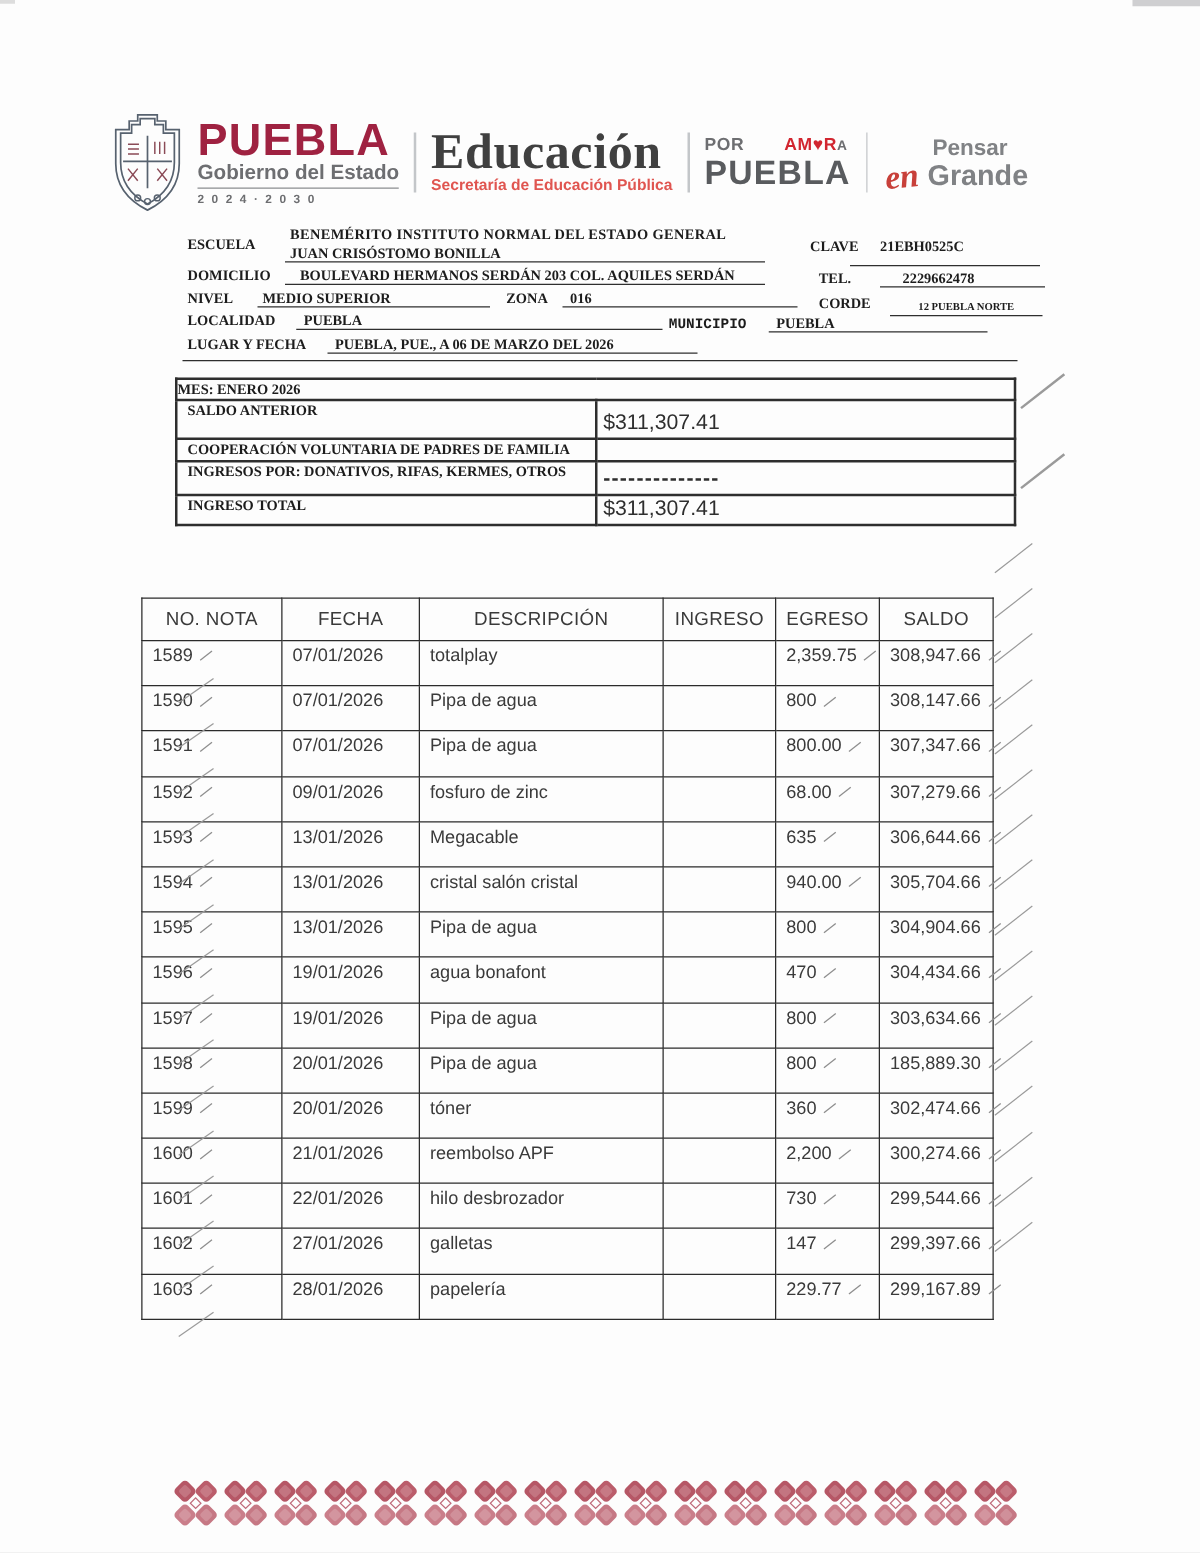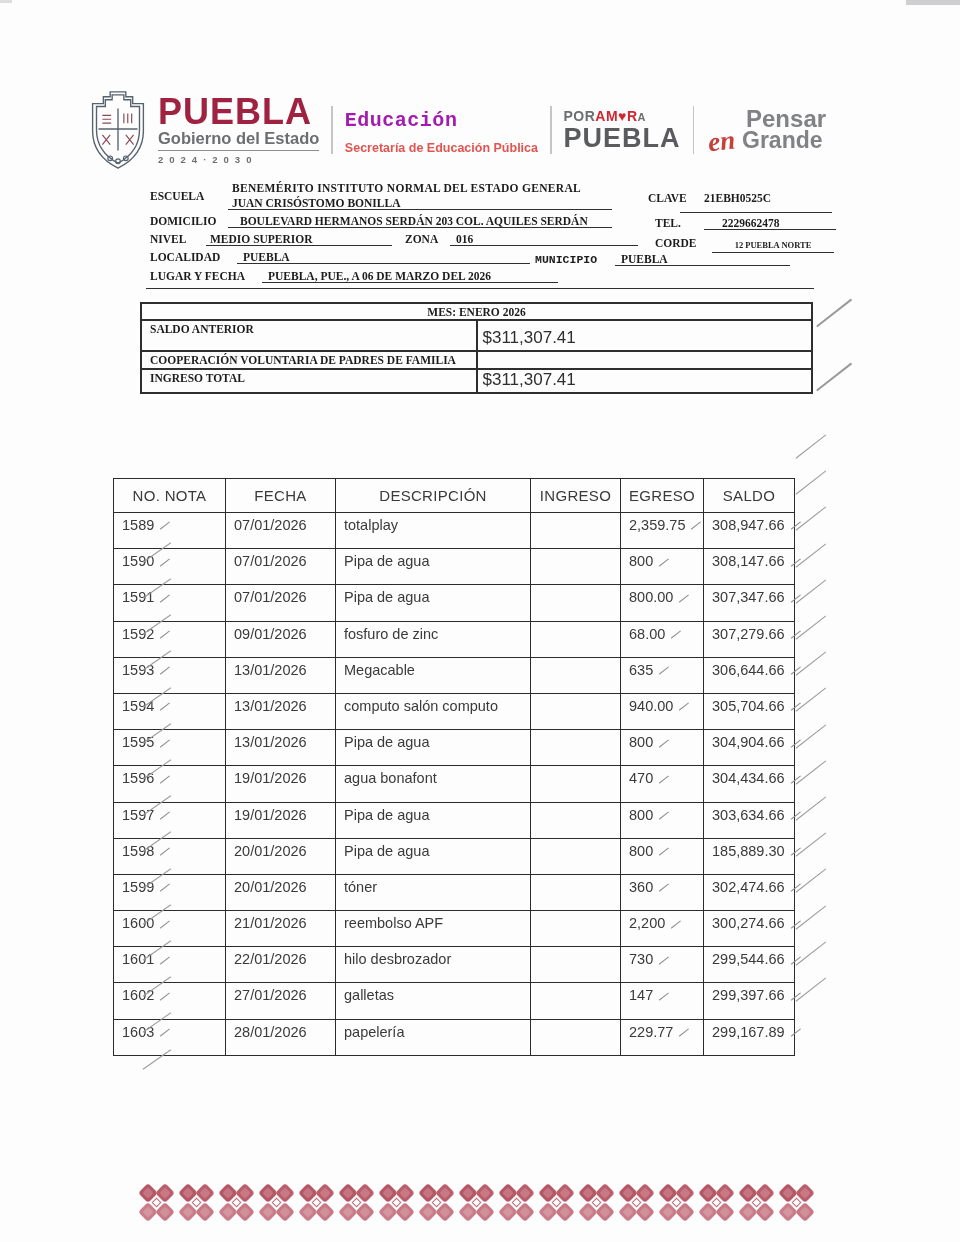--- a/index.html
+++ b/index.html
@@ -15,41 +15,41 @@
 
   
   .brand { position:absolute; left:86px; top:88px; display:flex; align-items:center; }
   .crest { width:64px; height:84px; }
   .puebla-block { margin-left:8px; }
   .puebla-title { font-family:"Liberation Sans",sans-serif; font-weight:800; font-size:36px; line-height:34px; color:#9f2241; letter-spacing:1px; }
   .puebla-sub { font-family:"Liberation Sans",sans-serif; font-weight:700; font-size:16.5px; color:#6d6e71; border-bottom:1.5px solid #8b8d90; padding-bottom:2px; }
   .puebla-years { font-family:"Liberation Sans",sans-serif; font-weight:700; font-size:9.5px; color:#6d6e71; letter-spacing:6px; margin-top:3px; }
   .vdiv { width:1.5px; background:#c3c6c9; height:48px; margin:0 12px; align-self:center; }
   .edu-block { text-align:left; }
-  .edu-title { font-family:Liberation Mono, monospace; font-weight:800; font-size:20px; line-height:32px; color:#a21caf; letter-spacing:.5px; }
+  .edu-title { font-family:Liberation Serif, serif; font-weight:800; font-size:40px; line-height:32px; color:#404040; letter-spacing:.5px; }
   .edu-sub { font-family:"Liberation Sans",sans-serif; font-weight:700; font-size:12.5px; color:#e05550; margin-top:4px; }
   .amor-block { line-height:1; }
   .amor-l1 { font-family:"Liberation Sans",sans-serif; font-weight:800; font-size:14px; color:#6d6e71; letter-spacing:.5px; }
-  .amor-red { color:#d22630; }
+  .amor-red { color:#d22630;margin-left:32px; }
   .amor-a { font-size:11px; }
   .amor-l2 { font-family:"Liberation Sans",sans-serif; font-weight:800; font-size:27px; color:#595b5e; letter-spacing:1px; margin-top:2px; }
   .pensar-block { position:relative; padding-left:14px; }
-  .pensar-l1 { font-family:"Liberation Sans",sans-serif; font-weight:800; font-size:24px; line-height:21px; color:#808285; padding-left:26px; }
+  .pensar-l1 { font-family:"Liberation Sans",sans-serif; font-weight:800; font-size:18px; line-height:21px; color:#808285; padding-left:26px; }
   .pensar-l2 { font-family:"Liberation Sans",sans-serif; font-weight:800; font-size:23px; line-height:23px; color:#808285; padding-left:22px; }
   .pensar-en { position:absolute; left:2px; top:18px; font-family:"Liberation Serif",serif; font-style:italic; font-weight:700; font-size:27px; color:#c8403a; transform:rotate(-6deg); }
 
   
   .sinfo { position:absolute; font-weight:700; font-size:11.5px; }
   .u { border-bottom:1px solid #2f2f2f; }
   .hr-line { position:absolute; height:0; border-bottom:1.5px solid #2f2f2f; }
 
   
   .summary { position:absolute; left:140px; top:302px; width:673px; border-collapse:collapse; table-layout:fixed; }
   .summary th, .summary td { border:2px solid #2e2e2e; }
-  .summary th { font-family:"Liberation Serif",serif; font-weight:700; font-size:11.5px; height:17px; text-align:center; }
+  .summary th { font-family:"Liberation Serif",serif; font-weight:700; font-size:11.5px; height:17px; text-align:left; }
   .summary td.lbl { font-weight:700; font-size:11.5px; padding:2px 0 0 8px; vertical-align:top; }
   .summary td.amt { width:113px; font-family:"Liberation Sans",sans-serif; font-size:17px; color:#2e2e2e; padding:0 2px 2px 5px; vertical-align:bottom; white-space:nowrap; }
   .summary tr.r1 td { height:31px; }
   .summary tr.r2 td { height:18px;margin-top:28px; }
   .summary tr.r3 td { height:27px; }
   .summary tr.r4 td { height:18px; }
   .dashes { font-weight:700; letter-spacing:1px; font-size:13px; }
 
   
   .ledger { position:absolute; left:113px; top:430px; width:681px; border-collapse:collapse; table-layout:fixed;margin-top:48px; }
@@ -164,20 +164,24 @@
     </thead>
     <tbody>
         <tr class="r1">
           <td class="lbl">SALDO ANTERIOR</td>
           <td class="amt">$311,307.41</td>
         </tr>
         <tr class="r2">
           <td class="lbl">COOPERACIÓN VOLUNTARIA DE PADRES DE FAMILIA</td>
           <td class="amt"></td>
         </tr>
+        <tr class="r3">
+          <td class="lbl">INGRESOS POR: DONATIVOS, RIFAS, KERMES, OTROS</td>
+          <td class="amt dashes">--------------</td>
+        </tr>
         <tr class="r4">
           <td class="lbl">INGRESO TOTAL</td>
           <td class="amt">$311,307.41</td>
         </tr>
       </tbody>
   </table>
   <div class="sum-slash" style="left:812px; top:312px;"></div>
   <div class="sum-slash" style="left:812px; top:376px;"></div>
 
   <table class="ledger">
@@ -236,21 +240,21 @@
           <td><span>1593</span><span class="tick"></span><div class="pencil"></div></td>
           <td><span>13/01/2026</span></td>
           <td><span>Megacable</span></td>
           <td><span></span></td>
           <td><span>635</span><span class="tick"></span></td>
           <td><span>306,644.66</span><span class="tick"></span></td>
         </tr>
         <tr>
           <td><span>1594</span><span class="tick"></span><div class="pencil"></div></td>
           <td><span>13/01/2026</span></td>
-          <td><span>computo salón computo</span></td>
+          <td><span>cristal salón cristal</span></td>
           <td><span></span></td>
           <td><span>940.00</span><span class="tick"></span></td>
           <td><span>305,704.66</span><span class="tick"></span></td>
         </tr>
         <tr>
           <td><span>1595</span><span class="tick"></span><div class="pencil"></div></td>
           <td><span>13/01/2026</span></td>
           <td><span>Pipa de agua</span></td>
           <td><span></span></td>
           <td><span>800</span><span class="tick"></span></td>

